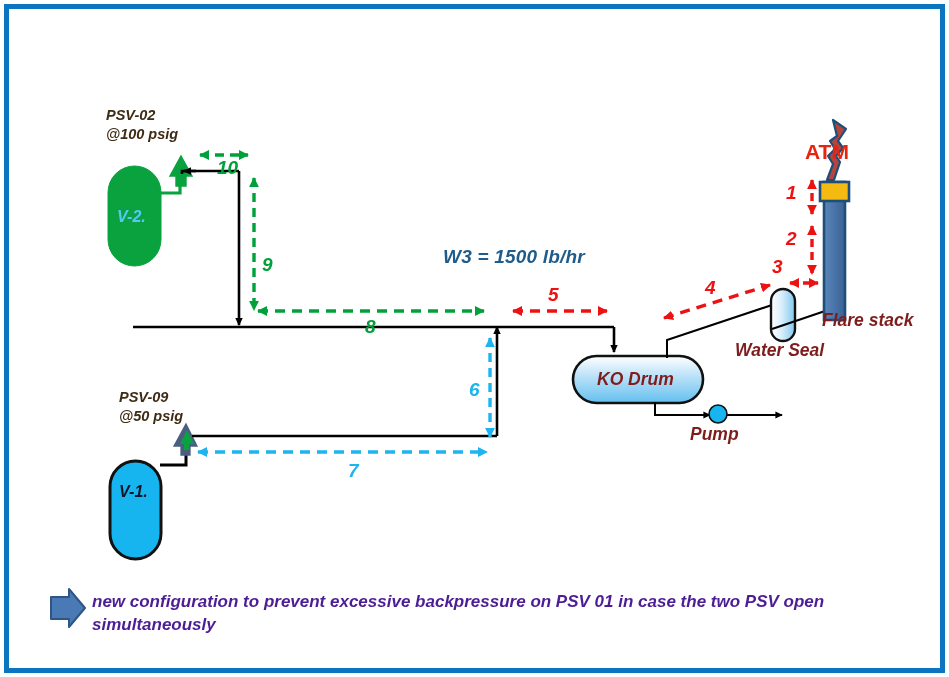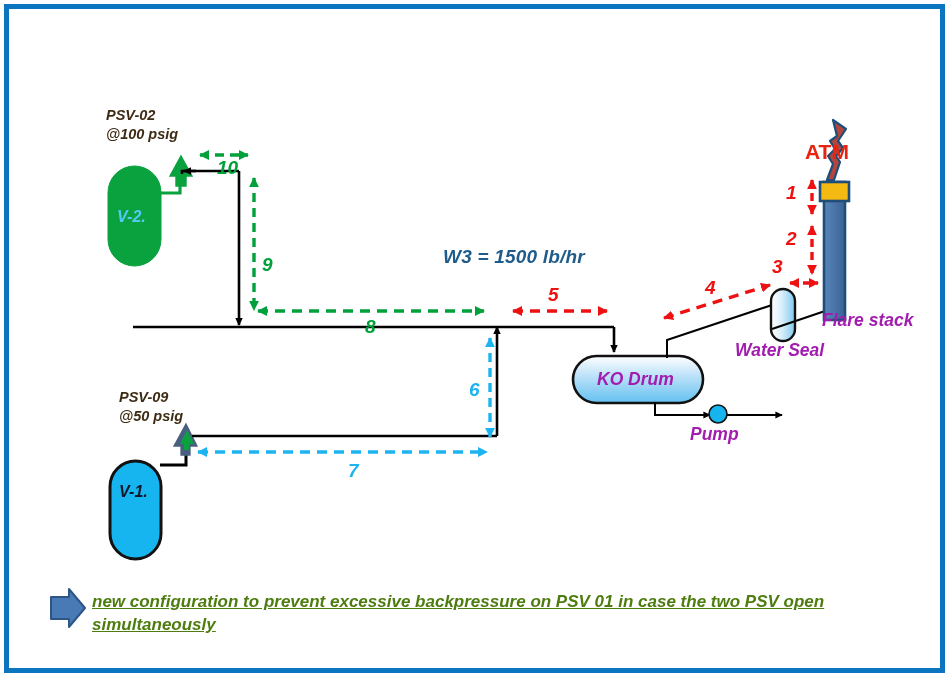--- a/index.html
+++ b/index.html
@@ -39,32 +39,31 @@
     font-style: italic;
     font-weight: bold;
     line-height: 1.18;
   }
   .w-label   { color: #1f5c8b; font-size: 19px; letter-spacing: .2px; }
   .psv-label { color: #3d2b14; font-size: 14.5px; }
   .dim-green { color: #00a13a; font-size: 19px; margin-top: 32px; }
   .dim-red   { color: #ee1111; font-size: 19px; }
   .dim-cyan  { color: #1eb4f0; font-size: 19px; }
   .atm-label { color: #e8230f; font-size: 21px; font-style: normal; margin-top: 32px; }
-  .eq-label  { color: #a21caf; font-size: 17.5px; }
+  .eq-label  { color: #7f1d1d; font-size: 17.5px; }
   .vessel-label { color: #55c8f5; font-size: 16px; }
   .vessel-label-dark { color: #0f172a; font-size: 16px; }
   .caption {
     position: absolute;
-    color: #4d7c0f;
+    color: #4c1d95;
     font-size: 17px;
     font-style: italic;
     font-weight: bold;
     line-height: 1.35;
     width: 800px;
-    text-decoration: underline;
   }
 </style>
 </head>
 <body>
 
 <div id="page">
   <div id="frame"></div>
 
   <svg id="svg-layer" viewBox="0 0 949 677" xmlns="http://www.w3.org/2000/svg">
     <defs>

